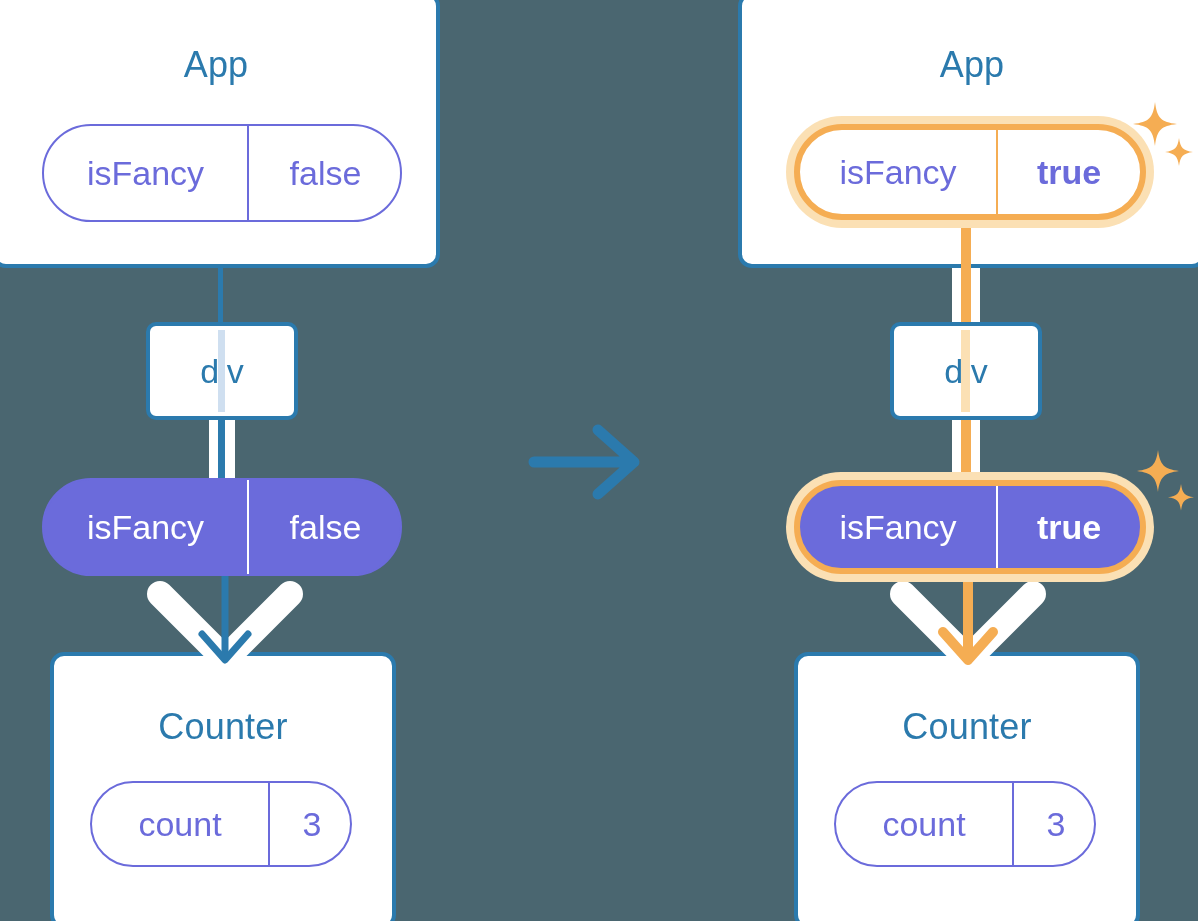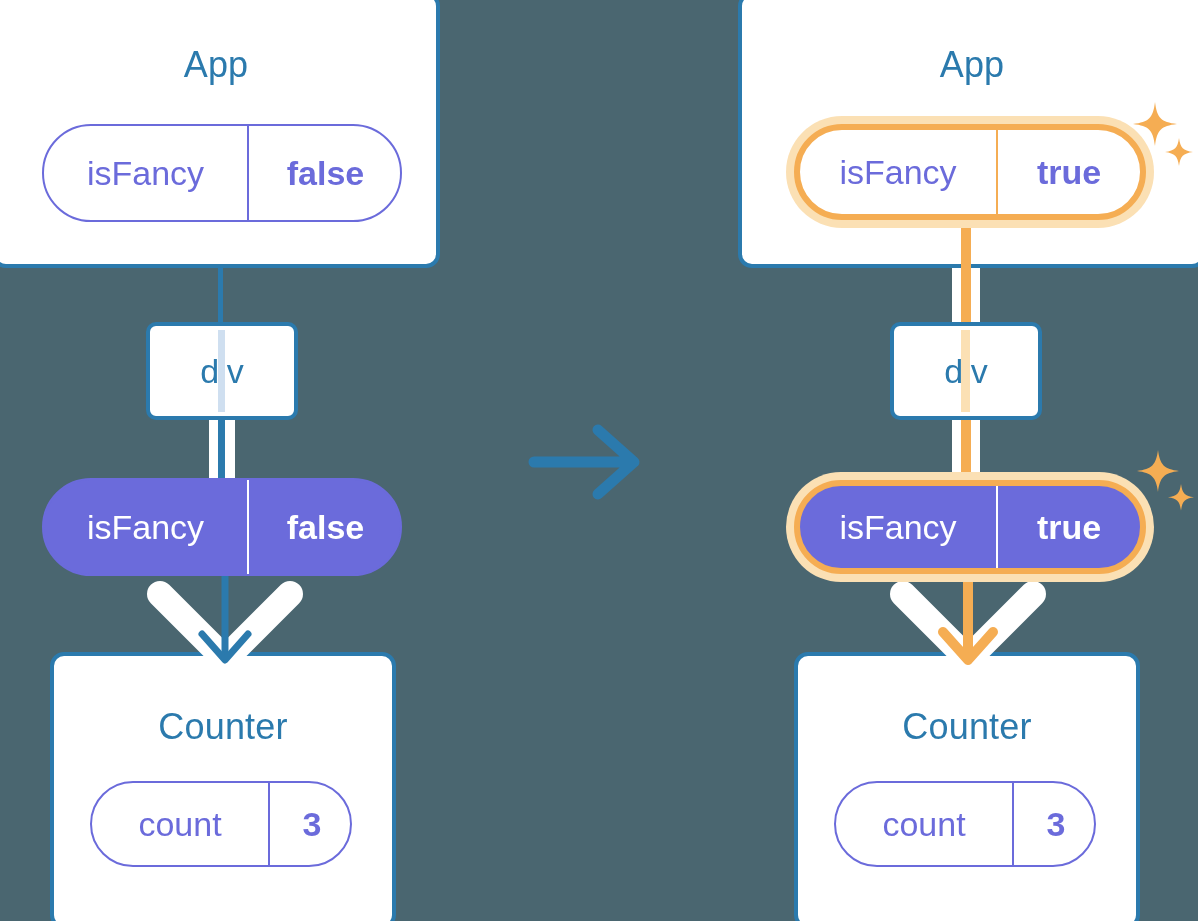--- a/index.html
+++ b/index.html
@@ -53,21 +53,21 @@
     z-index:10;
   }
   .pill .cell{
     flex:0 0 auto;
     display:flex;align-items:center;justify-content:center;
     font-size:34px;
     white-space:nowrap;
     box-sizing:border-box;
   }
   .pill .cell.key{justify-content:center;text-align:center;}
-  .pill .cell.val{justify-content:center;font-weight:bold;}
+  .pill .cell.val{justify-content:center;}
 
   
   .pill.outline{
     background:#ffffff;
     border:2px solid #6b6bdb;
   }
   .pill.outline .cell{color:#6b6bdb;}
   .pill.outline .divider{width:2px;background:#6b6bdb;}
 
   

